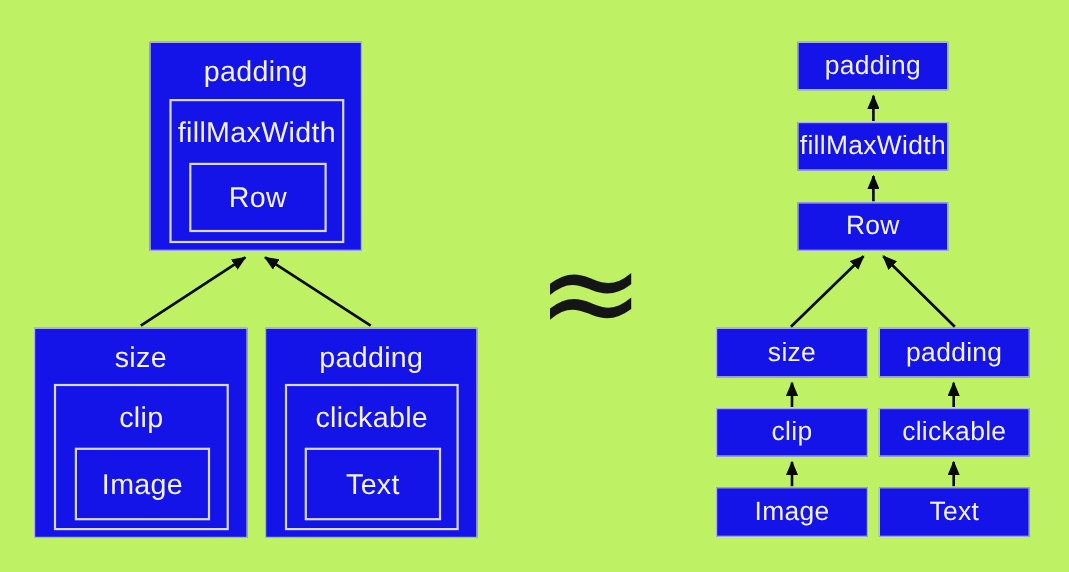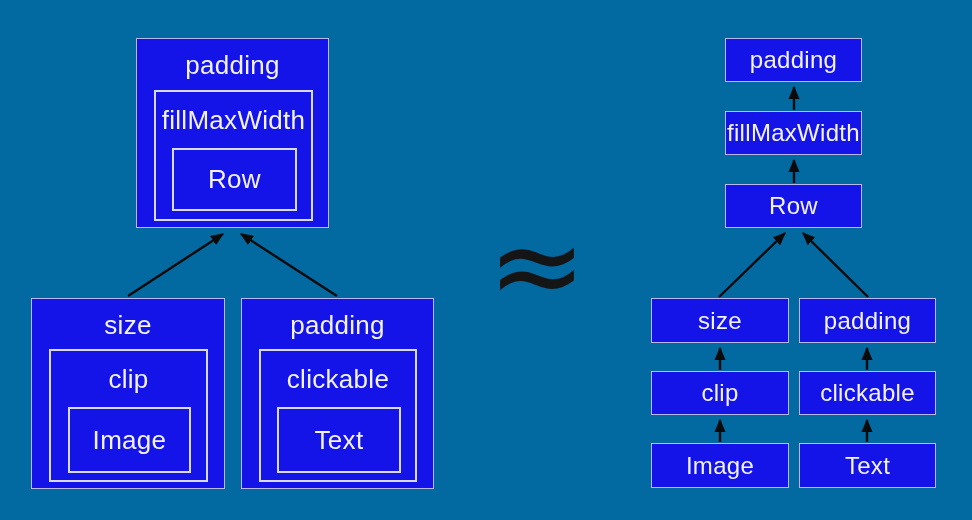--- a/index.html
+++ b/index.html
@@ -1,19 +1,19 @@
 <!DOCTYPE html>
 <html><head>
 <meta charset="utf-8">
 <style>
   html,body{margin:0;padding:0;background:#ffffff;}
   .canvas{
     position:relative;
     width:972px;height:520px;
-    background:#0369a1;
+    background:#bef264;
     font-family:"Liberation Sans", sans-serif;
     overflow:hidden;
   }
   .bluebox{
     position:absolute;
     background:#1414e8;
     color:#f2f2f7;
     border:1px solid #b9b9f0;
     box-sizing:border-box;
   }

